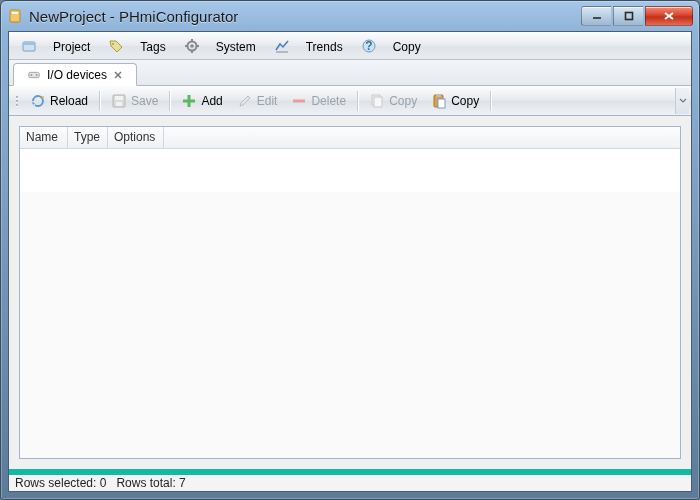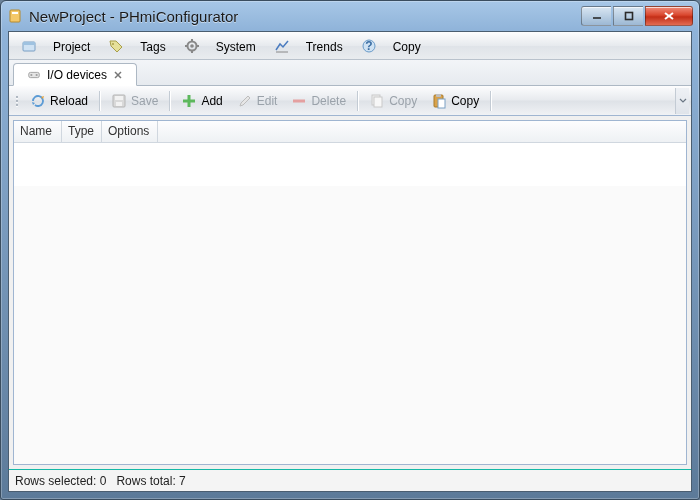--- a/index.html
+++ b/index.html
@@ -59,30 +59,30 @@
     border-bottom:1px solid #9fb5d1; display:flex; align-items:center; padding:0 2px; gap:0;
   }
   .grip{width:6px;height:20px;margin:0 3px;display:flex;flex-direction:column;justify-content:center;gap:2px;}
   .grip i{width:2px;height:2px;background:#9aa5b1;border-radius:50%;box-shadow:0 1px 0 #fff;margin-left:2px;}
   .tool-btn{display:flex;align-items:center;gap:4px;padding:3px 6px;border-radius:3px;margin:0 1px;}
   .tool-btn.disabled{color:#9aa2aa;}
   .tool-btn .ico{width:16px;height:16px;display:flex;align-items:center;justify-content:center;}
   .sep{width:1px;height:20px;background:#c3cbd4;margin:0 4px;box-shadow:1px 0 0 #fff;}
   .toolbar-end{margin-left:auto;width:14px;height:26px;background:linear-gradient(to bottom,#eef1f5,#dfe4ea);border-left:1px solid #c3cbd4;display:flex;align-items:center;justify-content:center;}
   .content {
-    flex:1; margin:4px; border:1px solid #9fb5d1; background:#fff; display:flex; flex-direction:column;gap:43px;
+    flex:1; margin:10px; border:1px solid #9fb5d1; background:#fff; display:flex; flex-direction:column;gap:43px;
   }
   .grid-header{
     height:22px; background:linear-gradient(to bottom,#fdfdfe,#eef1f4);
     border-bottom:1px solid #d0d7df; display:flex;
   }
   .gh-col{border-right:1px solid #d0d7df;padding:3px 6px;color:#333;}
   .grid-body{flex:1;background:#fafafa;}
   .status{
-    height:22px;background:#f4f4f4;border-top:1px solid #14b8a6;
+    height:22px;background:#f4f4f4;border-top:6px solid #14b8a6;
     display:flex;align-items:center;padding:0 6px;gap:10px;color:#222;
   }
 </style>
 </head>
 <body>
 
 <div class="window">
 
   <div class="titlebar">
     <span class="app-icon">

